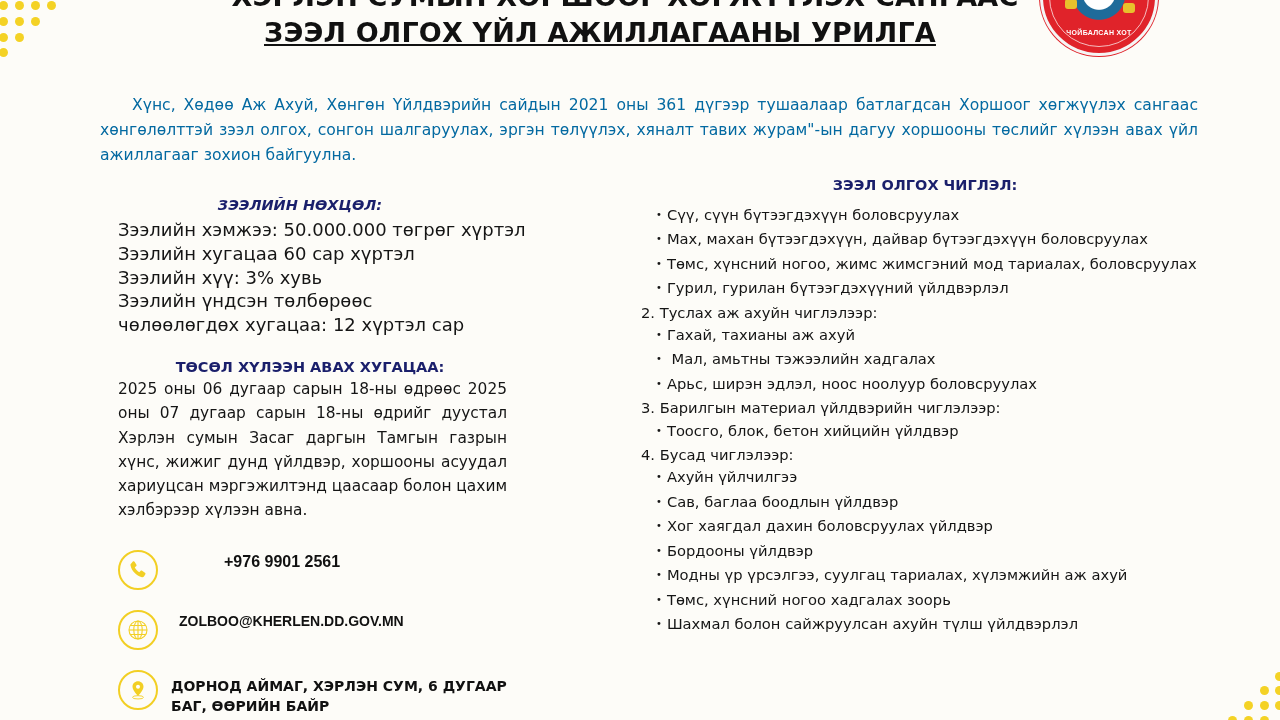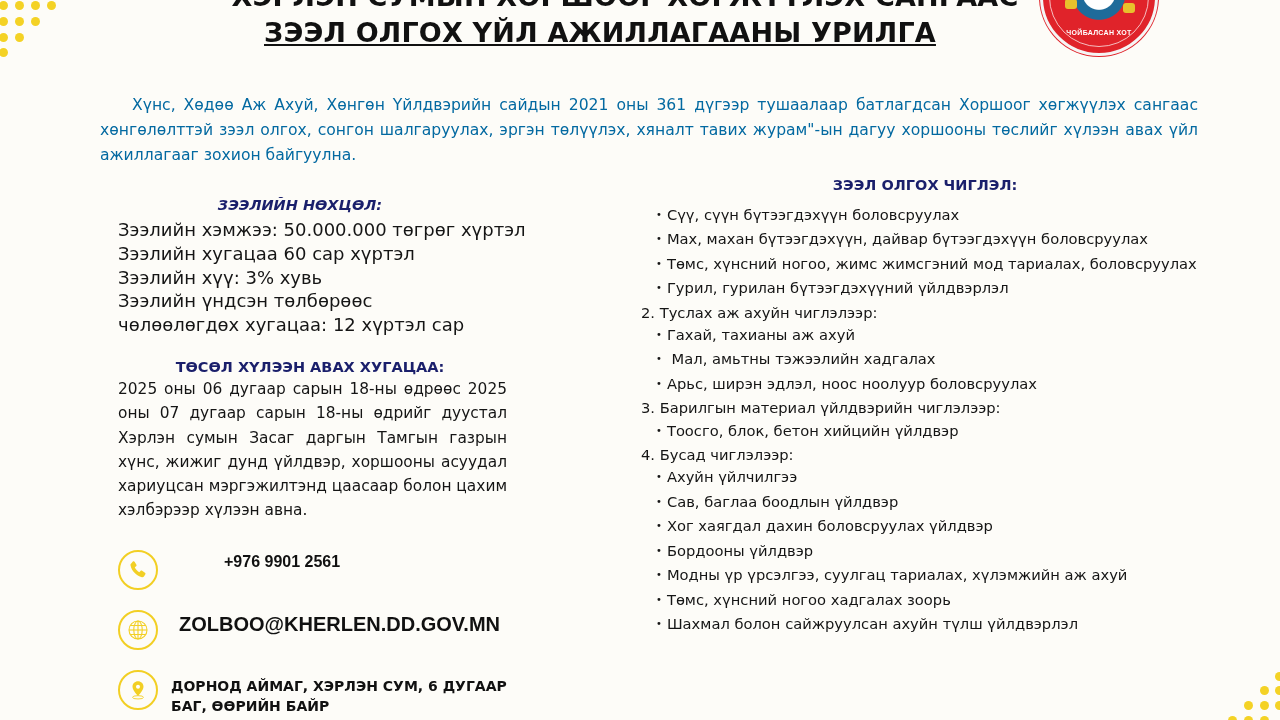--- a/index.html
+++ b/index.html
@@ -154,21 +154,21 @@
 
 <div class="contact-icon" style="left:118px;top:610px;">
   <svg width="24" height="24" viewBox="0 0 24 24" fill="none" stroke="#f2cf24" stroke-width="1.1">
     <circle cx="12" cy="12" r="9"></circle>
     <ellipse cx="12" cy="12" rx="4.2" ry="9"></ellipse>
     <line x1="3" y1="12" x2="21" y2="12"></line>
     <line x1="12" y1="3" x2="12" y2="21"></line>
     <path d="M4.5 7.5h15M4.5 16.5h15"></path>
   </svg>
 </div>
-<div class="contact-text" style="left:179px;top:613px;font-size:20px;">ZOLBOO@KHERLEN.DD.GOV.MN</div>
+<div class="contact-text" style="left:179px;top:613px;font-size:14px;">ZOLBOO@KHERLEN.DD.GOV.MN</div>
 
 <div class="contact-icon" style="left:118px;top:670px;">
   <svg width="22" height="22" viewBox="0 0 24 24">
     <path d="M12 2.5c-3.3 0-6 2.6-6 5.9 0 4.2 6 10.1 6 10.1s6-5.9 6-10.1c0-3.3-2.7-5.9-6-5.9z" fill="#f2cf24"></path>
     <circle cx="12" cy="8.5" r="2.2" fill="#fff"></circle>
     <ellipse cx="12" cy="20" rx="6" ry="1.8" fill="none" stroke="#f2cf24" stroke-width="1"></ellipse>
   </svg>
 </div>
 <div class="contact-text" style="left:171px;top:676px;font-size:14px;line-height:20px;font-family:'DejaVu Sans',sans-serif;">
   <div>ДОРНОД АЙМАГ, ХЭРЛЭН СУМ, 6 ДУГААР</div>

